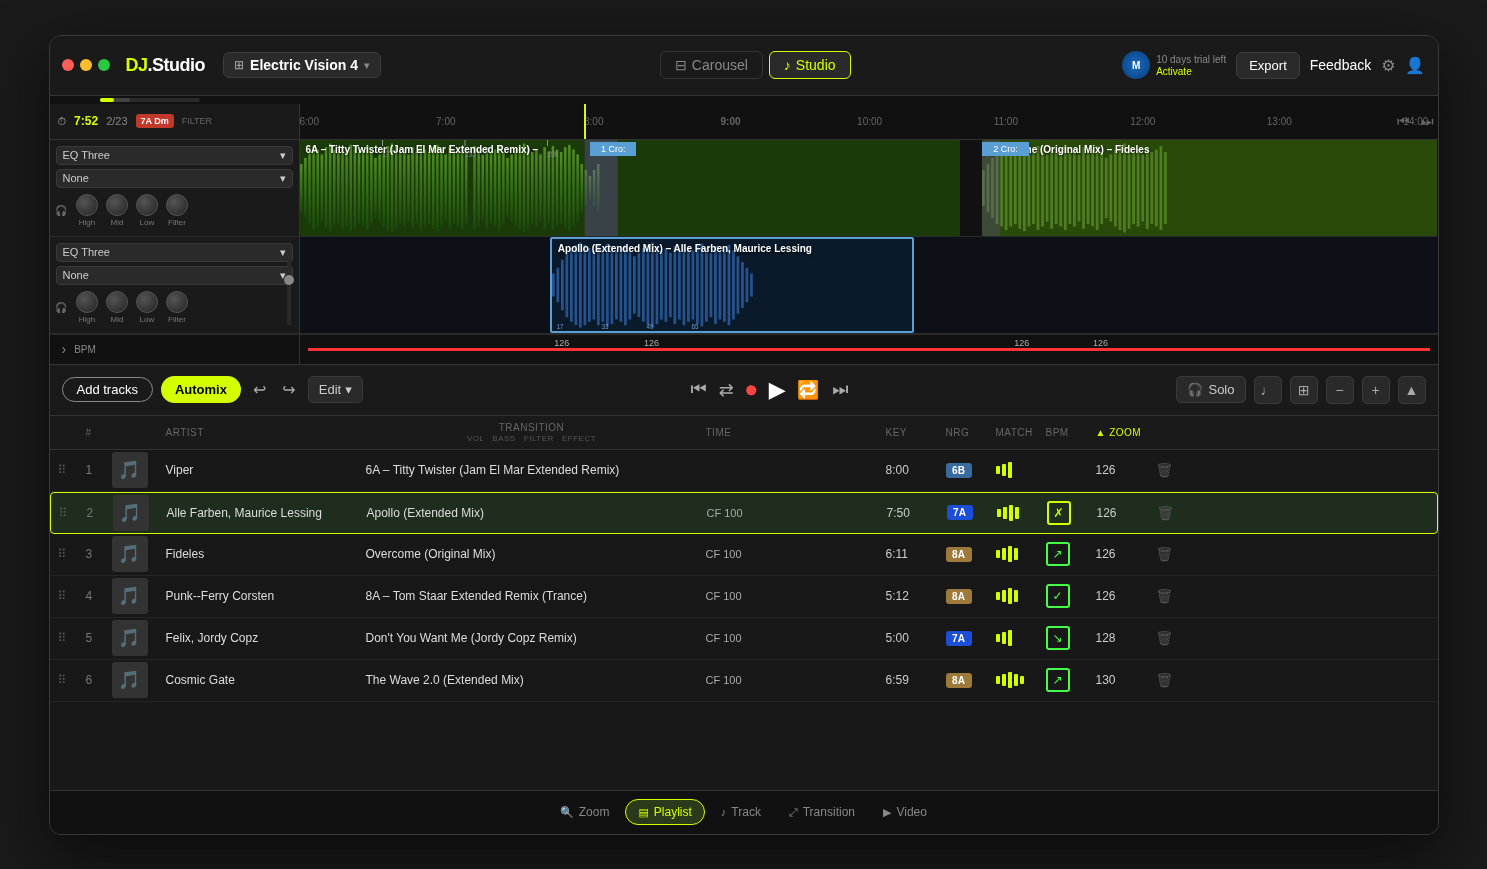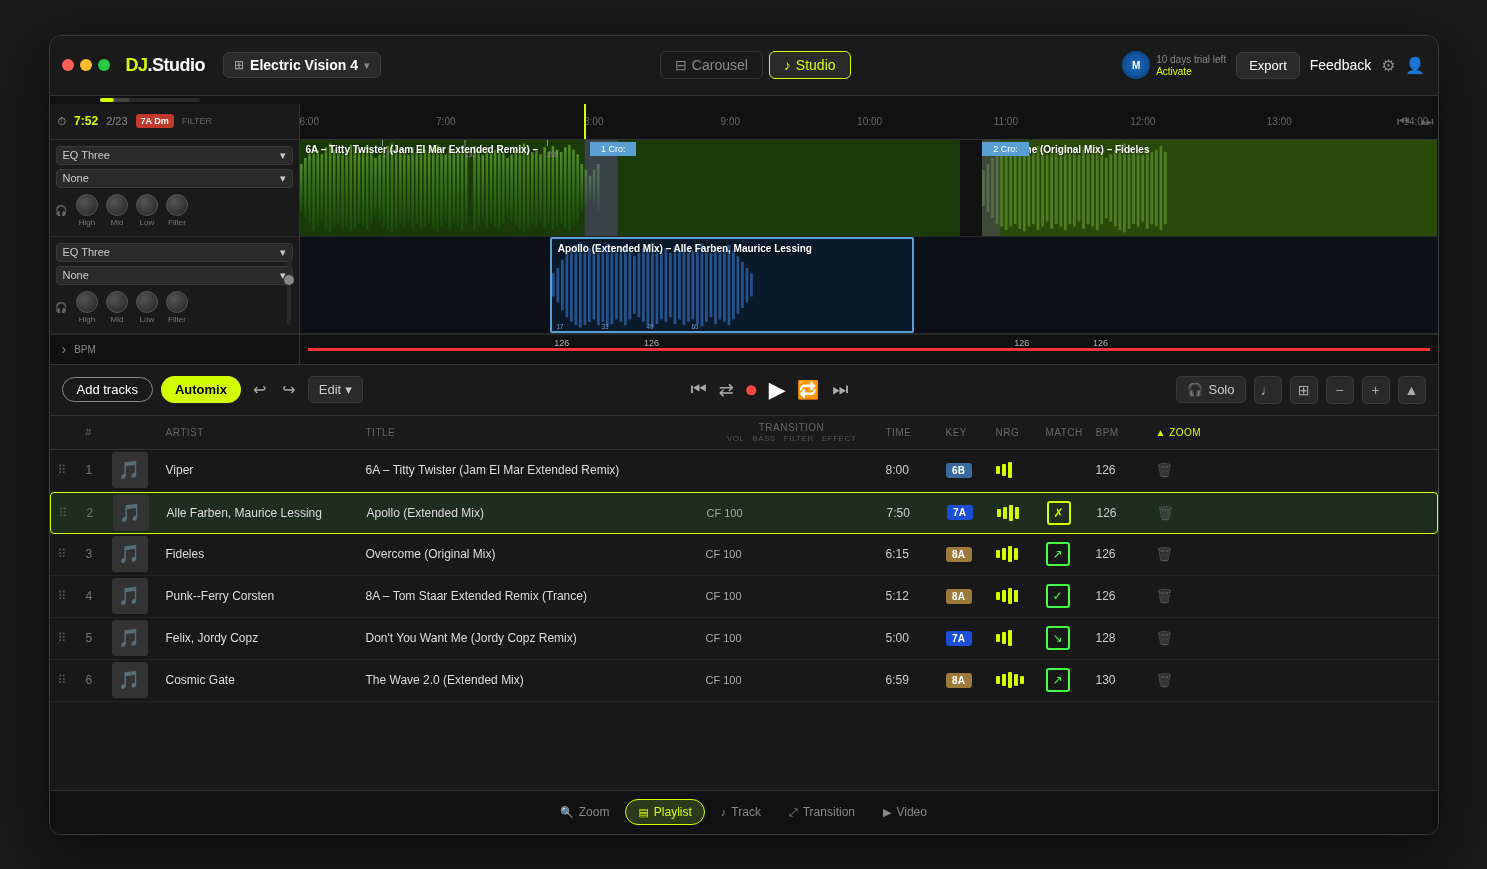--- a/index.html
+++ b/index.html
@@ -740,21 +740,21 @@
     <div class="waveform-area">
 
       <div class="time-axis">
         <div style="position:relative;width:100%;height:100%;">
 
           <div class="playhead" style="left:25%;"></div>
 
           <span class="time-label" style="left:0%;">6:00</span>
           <span class="time-label" style="left:12%;">7:00</span>
           <span class="time-label" style="left:25%;">8:00</span>
-          <span class="time-label" style="left:37%;">9:00</span>
+          <span class="time-label" style="left:37%;font-weight:bold;">9:00</span>
           <span class="time-label" style="left:49%;">10:00</span>
           <span class="time-label" style="left:61%;">11:00</span>
           <span class="time-label" style="left:73%;">12:00</span>
           <span class="time-label" style="left:85%;">13:00</span>
           <span class="time-label" style="left:97%;">14:00</span>
 
           <button style="position:absolute;right:28px;top:50%;transform:translateY(-50%);background:transparent;border:none;color:#666;font-size:14px;cursor:pointer;">⏮</button>
           <button style="position:absolute;right:4px;top:50%;transform:translateY(-50%);background:transparent;border:none;color:#666;font-size:14px;cursor:pointer;">⏭</button>
         </div>
       </div>
@@ -1022,21 +1022,20 @@
     </div>
   </div>
 
   <div class="tracklist">
 
     <div class="tracklist-header">
       <div class="th"></div>
       <div class="th">#</div>
       <div class="th"></div>
       <div class="th">ARTIST</div>
-      <div class="th">TITLE</div>
       <div class="th" style="display:flex;flex-direction:column;gap:1px;">
         <span>TRANSITION</span>
         <span style="font-size:8px;color:#555;">VOL &nbsp; BASS &nbsp; FILTER &nbsp; EFFECT</span>
       </div>
       <div class="th">TIME</div>
       <div class="th">KEY</div>
       <div class="th">NRG</div>
       <div class="th">MATCH</div>
       <div class="th">BPM</div>
       <div class="th" style="color:#d4ff00;cursor:pointer;">▲ Zoom</div>
@@ -1083,21 +1082,21 @@
       <div class="tc"><button class="delete-btn">🗑</button></div>
     </div>
 
     <div class="track-row">
       <div class="drag-handle">⠿</div>
       <div class="tc tc-num">3</div>
       <div class="thumbnail">🎵</div>
       <div class="tc tc-artist">Fideles</div>
       <div class="tc tc-title">Overcome (Original Mix)</div>
       <div class="tc tc-transition">CF 100</div>
-      <div class="tc tc-time">6:15</div>
+      <div class="tc tc-time">6:11</div>
       <div class="tc"><span class="key-tag key-8a">8A</span></div>
       <div class="tc nrg-col">
         <div class="nrg-bar" style="height:8px"></div>
         <div class="nrg-bar" style="height:12px"></div>
         <div class="nrg-bar" style="height:16px"></div>
         <div class="nrg-bar" style="height:12px"></div>
       </div>
       <div class="tc">
         <div class="match-icon match-green">↗</div>
       </div>

